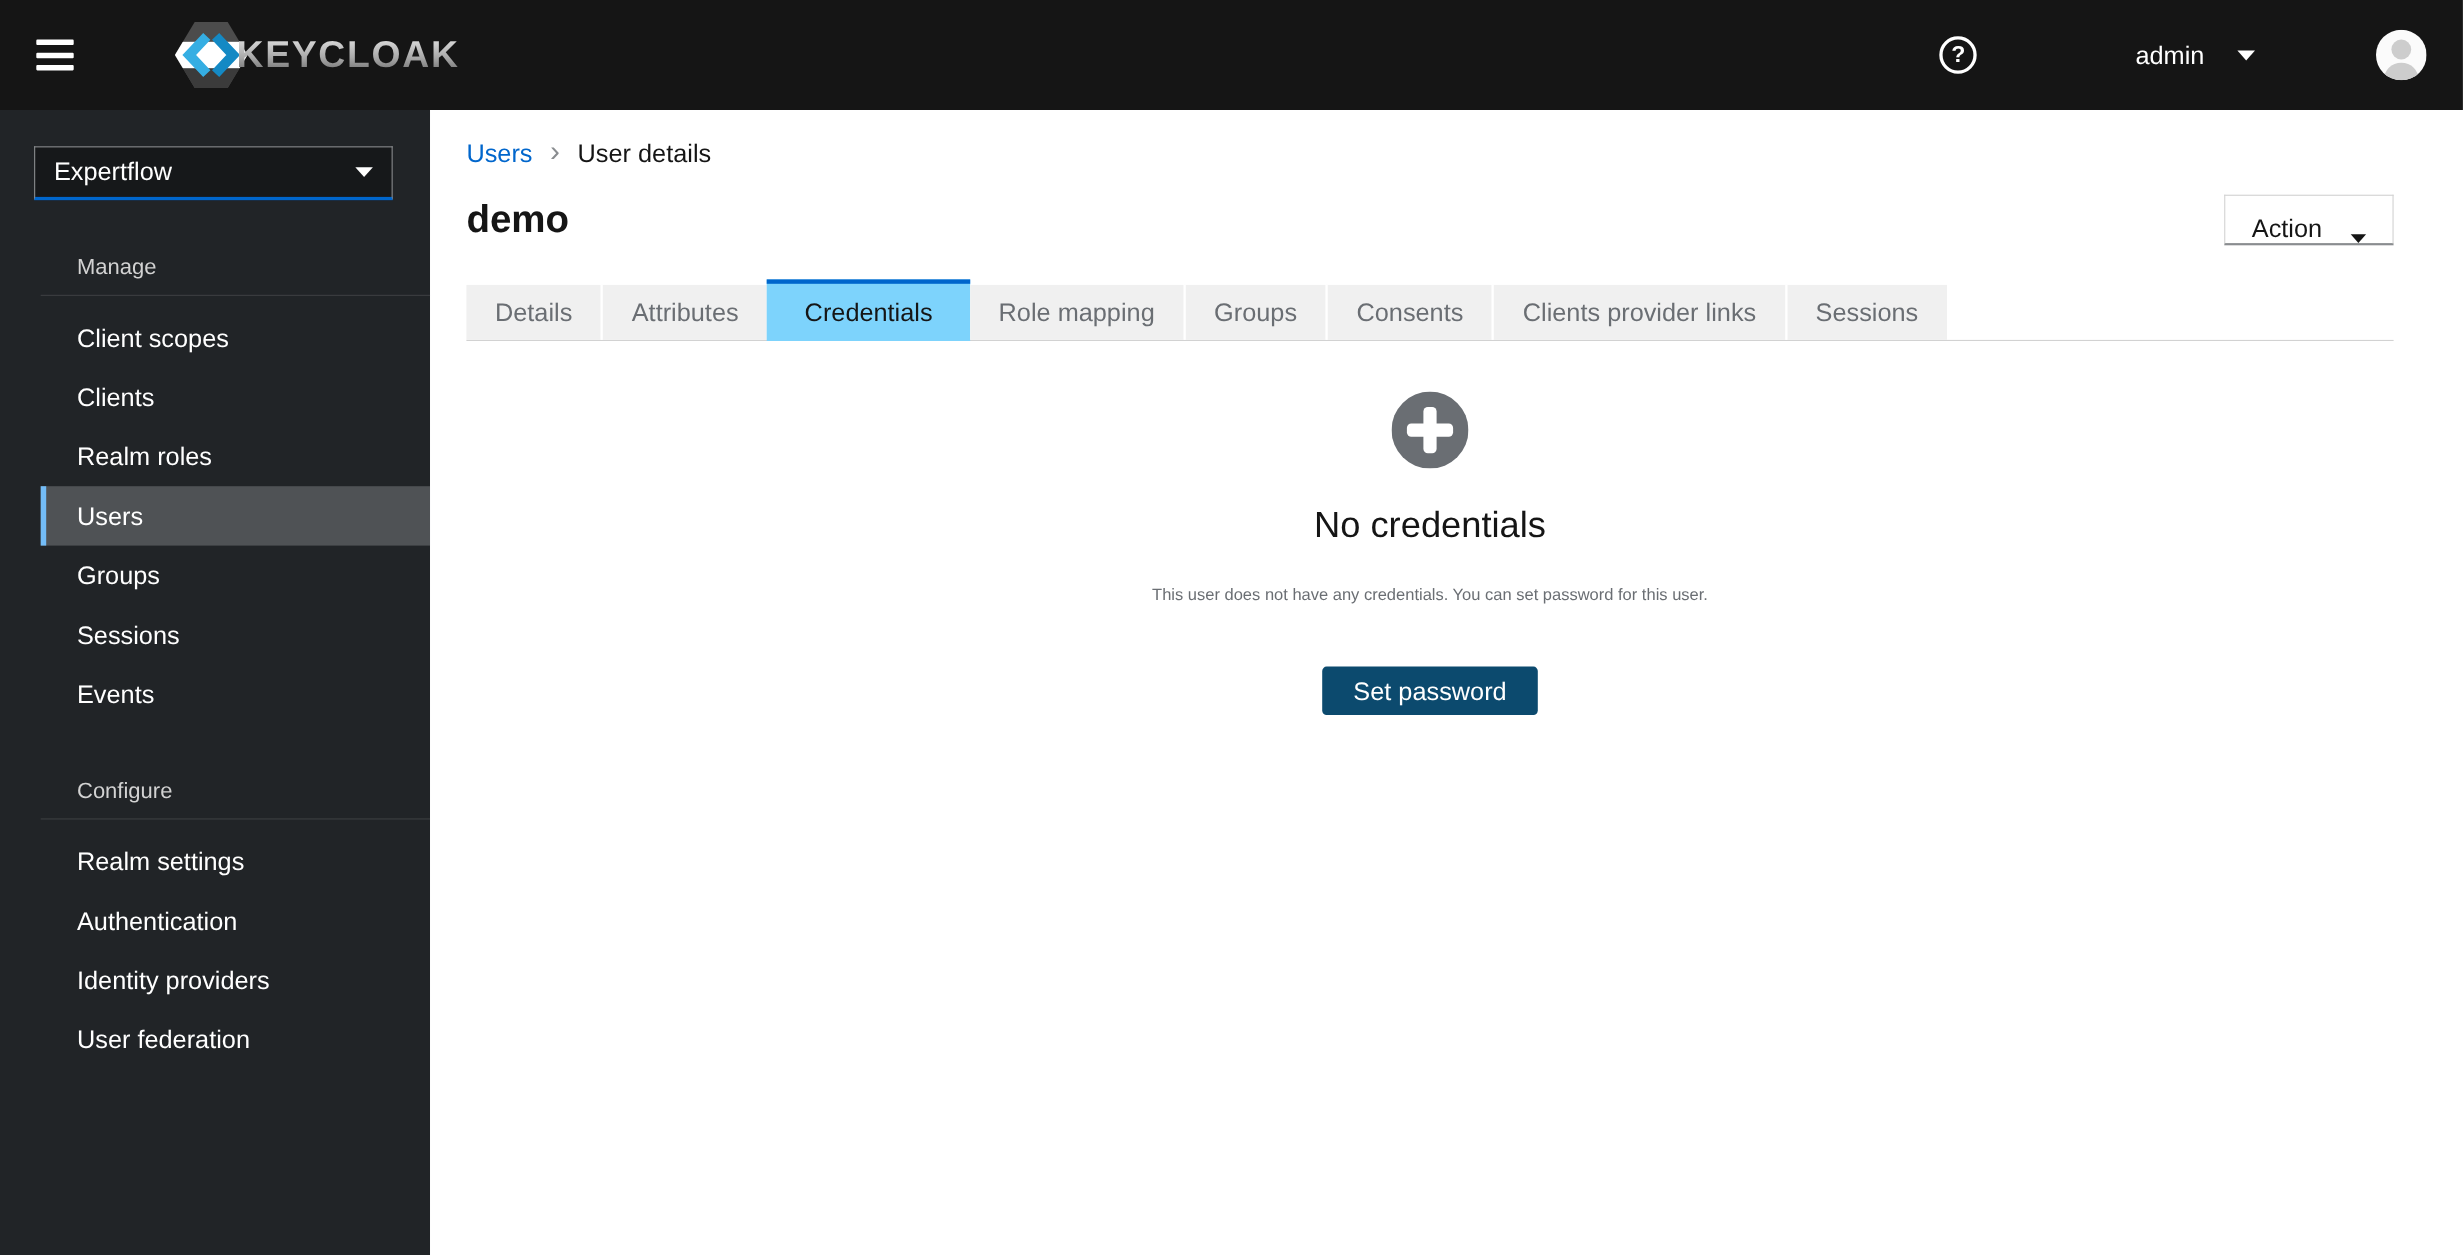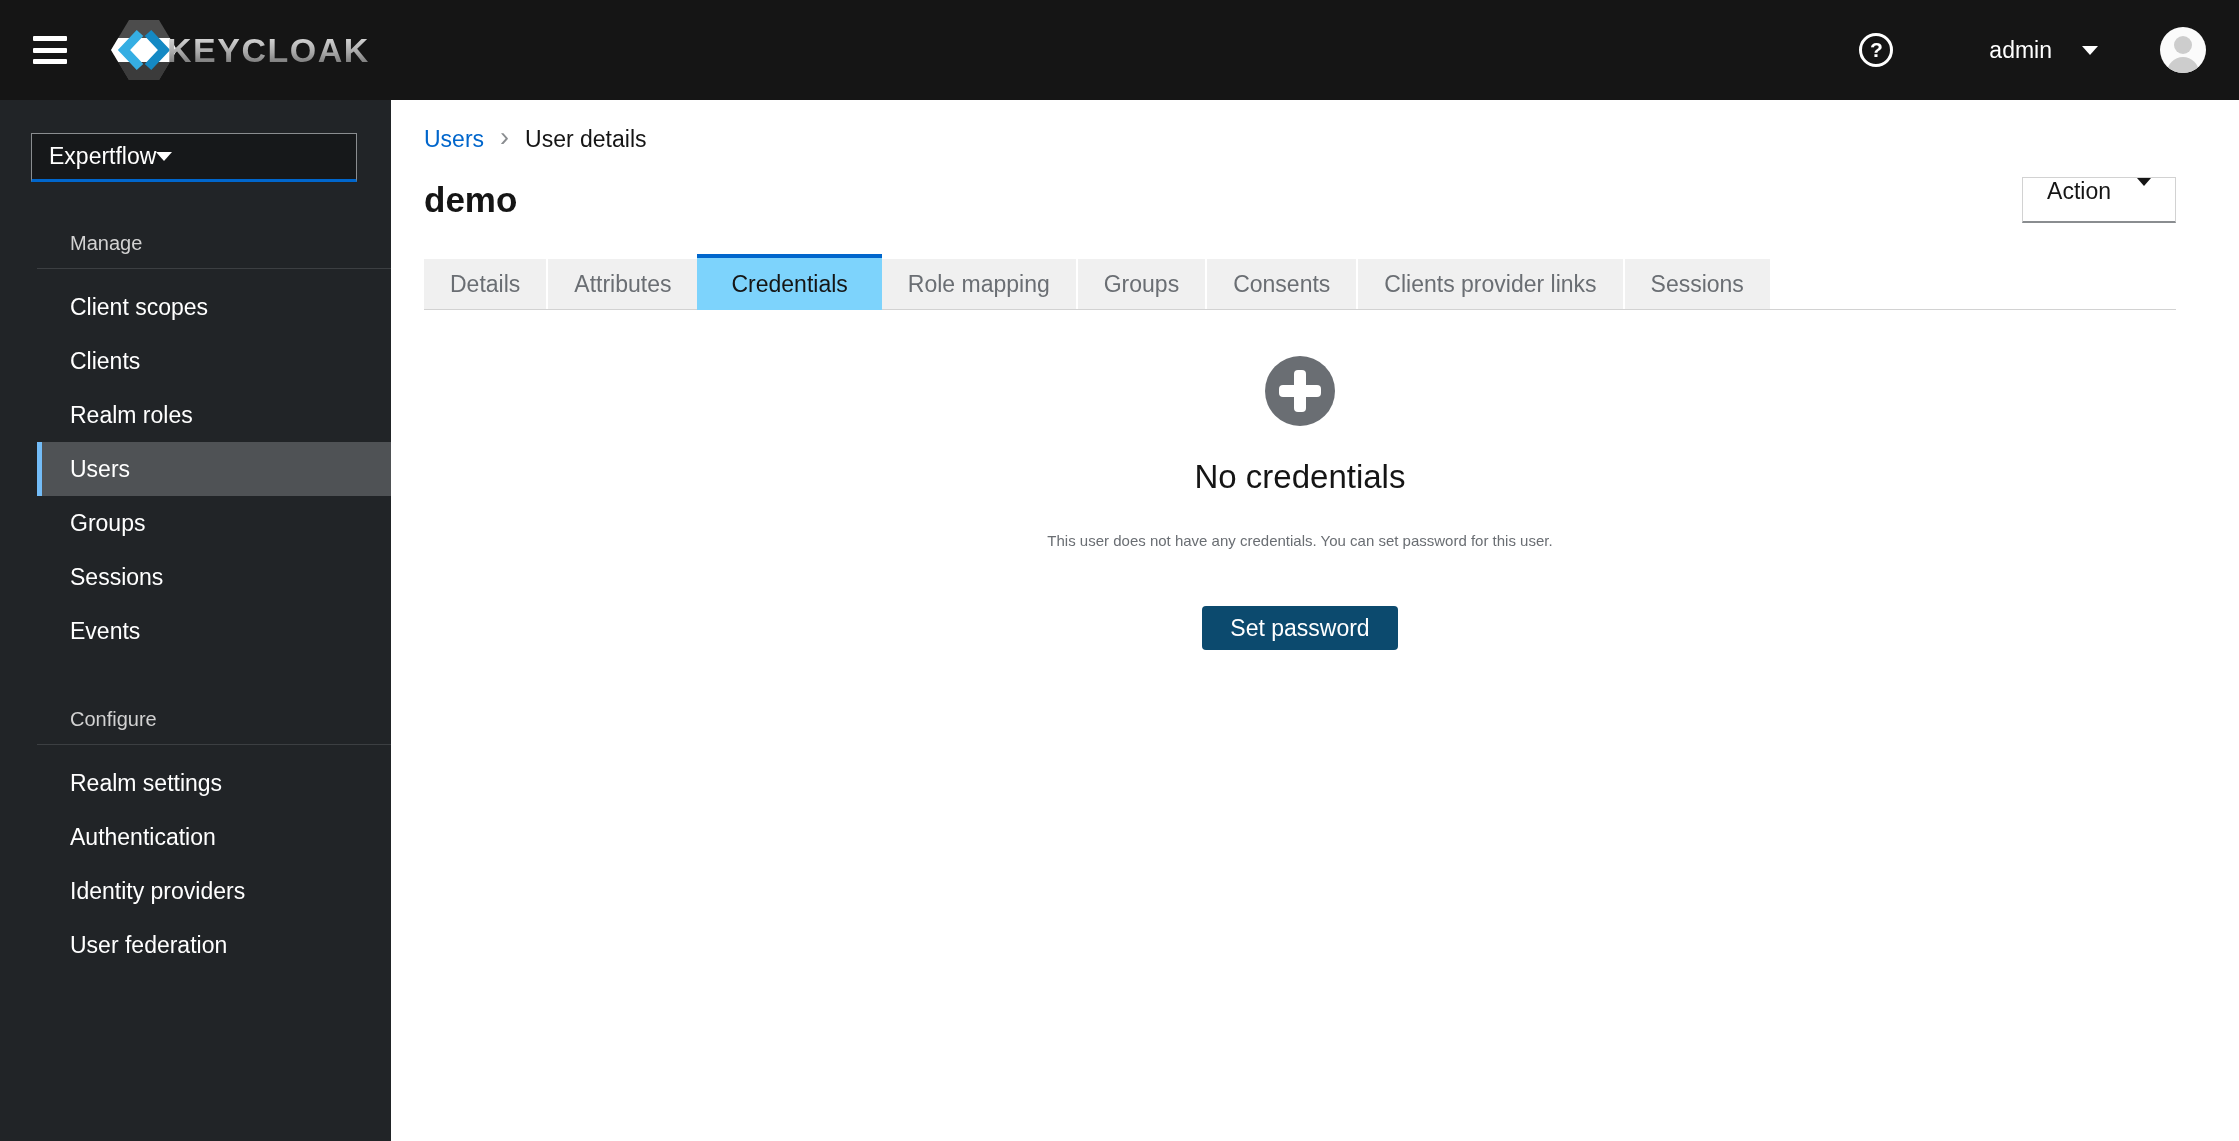--- a/index.html
+++ b/index.html
@@ -11,20 +11,21 @@
     background: #fff;
   }
 
   
   .masthead {
     height: 100px;
     background: #151515;
     display: flex;
     align-items: center;
     padding: 0 33px;
+    gap: 48px;
   }
   .hamburger {
     width: 34px; height: 28px;
     display: flex; flex-direction: column; justify-content: space-between;
     cursor: pointer; background: none; border: none;
   }
   .hamburger span { display: block; height: 5px; background: #fff; border-radius: 1px; }
   .brand { display: flex; align-items: center; margin-left: 40px; cursor: pointer; }
   .brand-text {
     font-size: 34px;
@@ -71,21 +72,21 @@
     background: #212427;
     padding-top: 33px;
     flex-shrink: 0;
   }
   .realm-selector {
     margin: 0 34px 0 31px;
     height: 49px;
     background: #16181a;
     border: 1px solid #8a8d90;
     border-bottom: 3px solid #0066cc;
-    display: flex; align-items: center; 
+    display: flex; align-items: center; justify-content: space-between;
     padding: 0 17px;
     color: #fff;
     cursor: pointer;
   }
   .realm-selector .caret-down { border-left-width: 8px; border-right-width: 8px; }
   .nav-group { margin-top: 50px; padding-left: 37px; }
   .nav-group-header {
     padding: 0 33px 13px 33px;
     border-bottom: 1px solid #3c3f42;
   }
@@ -120,21 +121,21 @@
     display: flex; justify-content: space-between; align-items: center;
     height: 48px;
   }
   .page-title { font-size: 35px; font-weight: 700; line-height: 48px; }
   .action-dropdown {
     background: #fff;
     border: 1px solid #d2d2d2;
     border-bottom: 2px solid #8a8d90;
     padding: 0 24px;
     height: 46px;
-    display: flex; align-items: flex-start;
+    display: flex; align-items: flex-end;
     font-size: 23px;
     color: #151515;
     cursor: pointer;
   }
   .action-dropdown .caret-down { border-top-color: #151515; margin-left: 26px; border-left-width: 7px; border-right-width: 7px; border-top-width: 8px; }
 
   
   .tabs {
     margin-top: 31px;
     display: flex;

